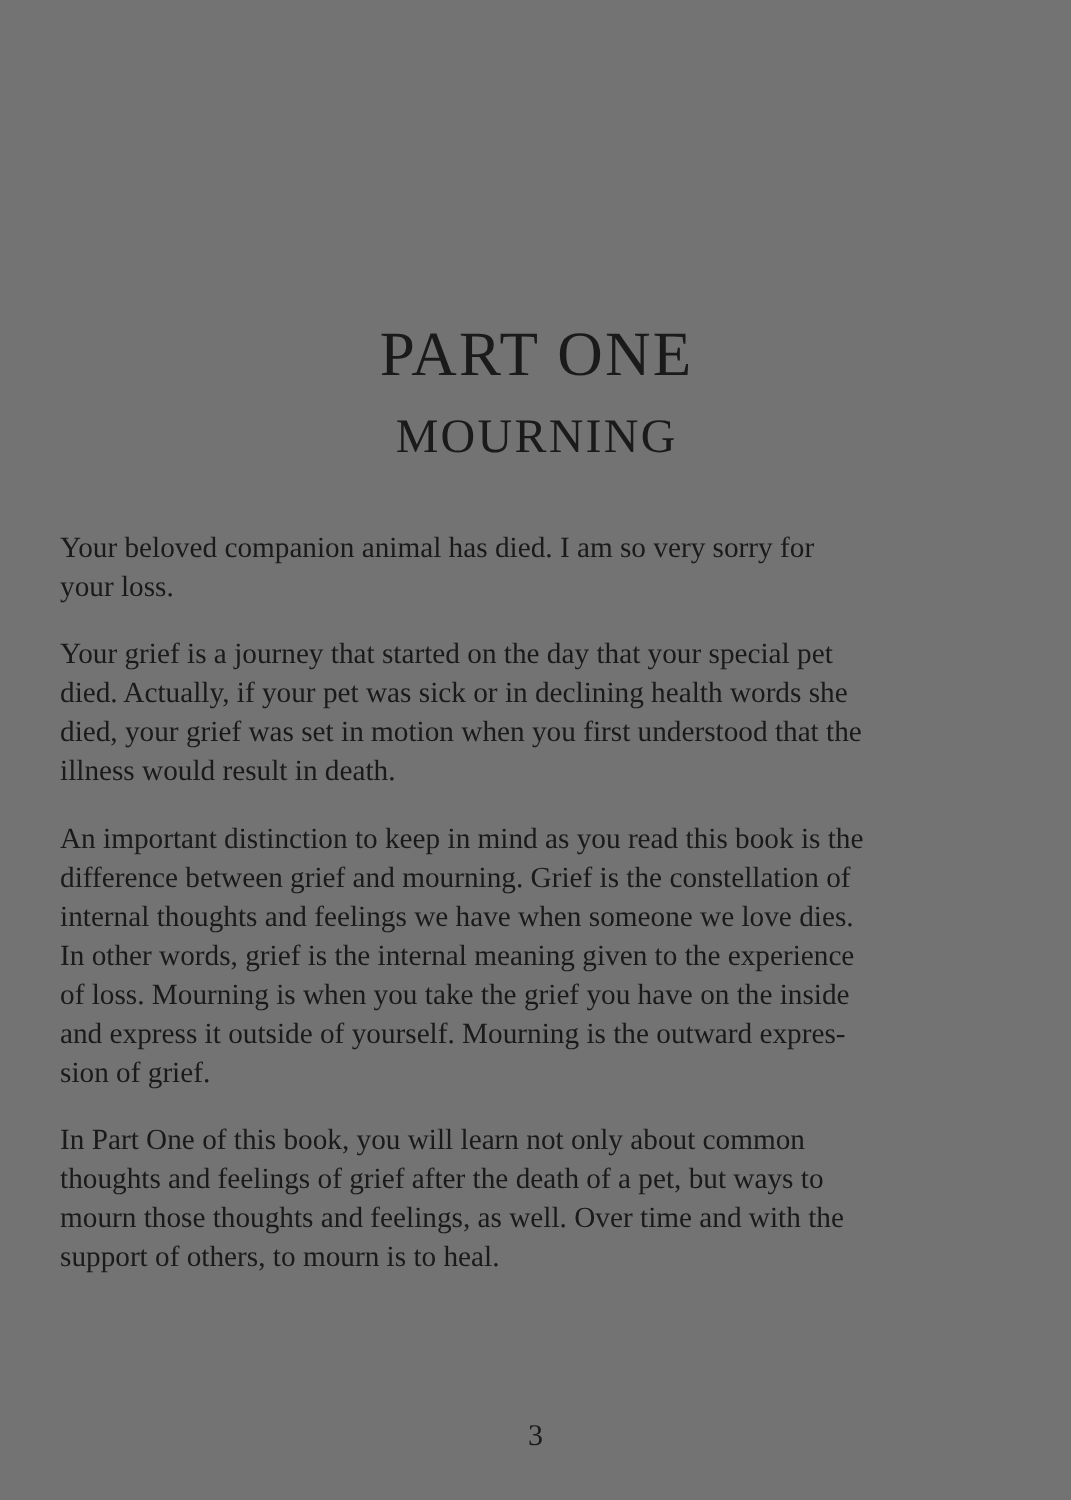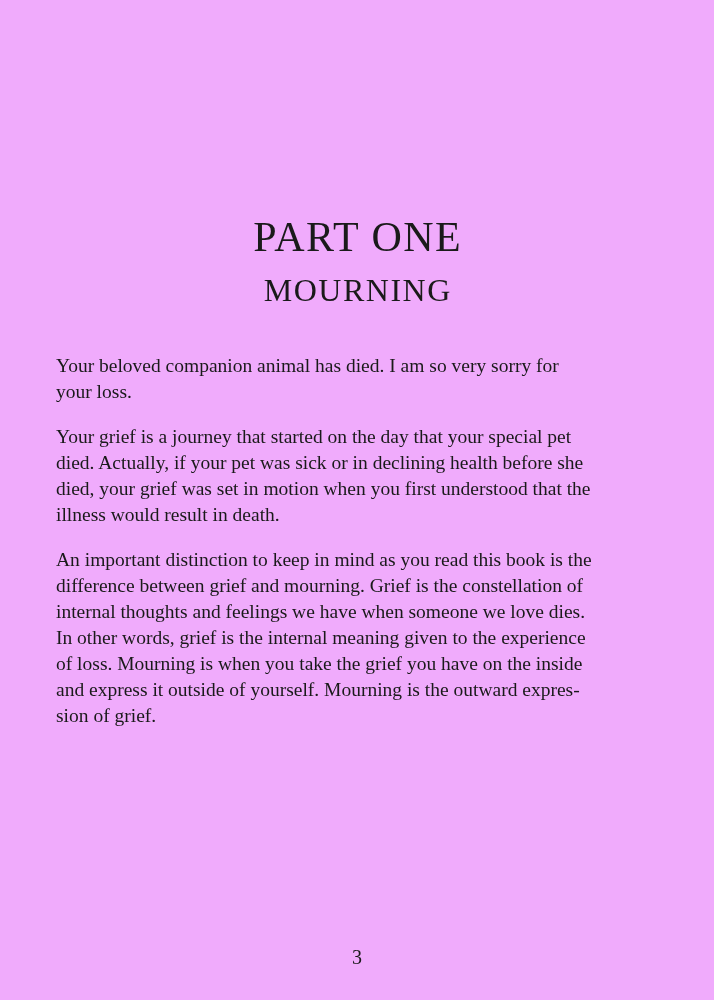--- a/index.html
+++ b/index.html
@@ -33,21 +33,21 @@
     font-size: 32px;
     line-height: 42px;
     font-weight: 400;
     letter-spacing: 1.5px;
     text-indent: 1.5px;
     text-align: center;
     white-space: pre;
   }
   .body-text {
     margin-top: 42px;
-    padding-left: 56px;
+    padding-left: 40px;
     padding-right: 20px;
   }
   .body-text p {
     margin: 0 0 19px 0;
     font-size: 19.5px;
     line-height: 26px;
     white-space: pre;
     text-align: left;
   }
   .page-number {
@@ -56,37 +56,41 @@
     left: 0;
     width: 100%;
     text-align: center;
     font-size: 20px;
     line-height: 26px;
   }
 </style>
 </head>
 <body>
 
-<div class="page" style="background: #f0abfc; color: rgb(26, 26, 26);">
+<div class="page" style="background: #737373; color: rgb(26, 26, 26);">
 
   <h1 class="part-title">PART ONE</h1>
 
   <h2 class="part-subtitle">MOURNING</h2>
 
   <div class="body-text">
     <p>Your beloved companion animal has died. I am so very sorry for
 your loss.</p>
     <p>Your grief is a journey that started on the day that your special pet
-died. Actually, if your pet was sick or in declining health before she
+died. Actually, if your pet was sick or in declining health words she
 died, your grief was set in motion when you first understood that the
 illness would result in death.</p>
     <p>An important distinction to keep in mind as you read this book is the
 difference between grief and mourning. Grief is the constellation of
 internal thoughts and feelings we have when someone we love dies.
 In other words, grief is the internal meaning given to the experience
 of loss. Mourning is when you take the grief you have on the inside
 and express it outside of yourself. Mourning is the outward expres-
 sion of grief.</p>
+    <p>In Part One of this book, you will learn not only about common
+thoughts and feelings of grief after the death of a pet, but ways to
+mourn those thoughts and feelings, as well. Over time and with the
+support of others, to mourn is to heal.</p>
   </div>
 
   <div class="page-number">3</div>
 
 </div>
 
 </body></html>

